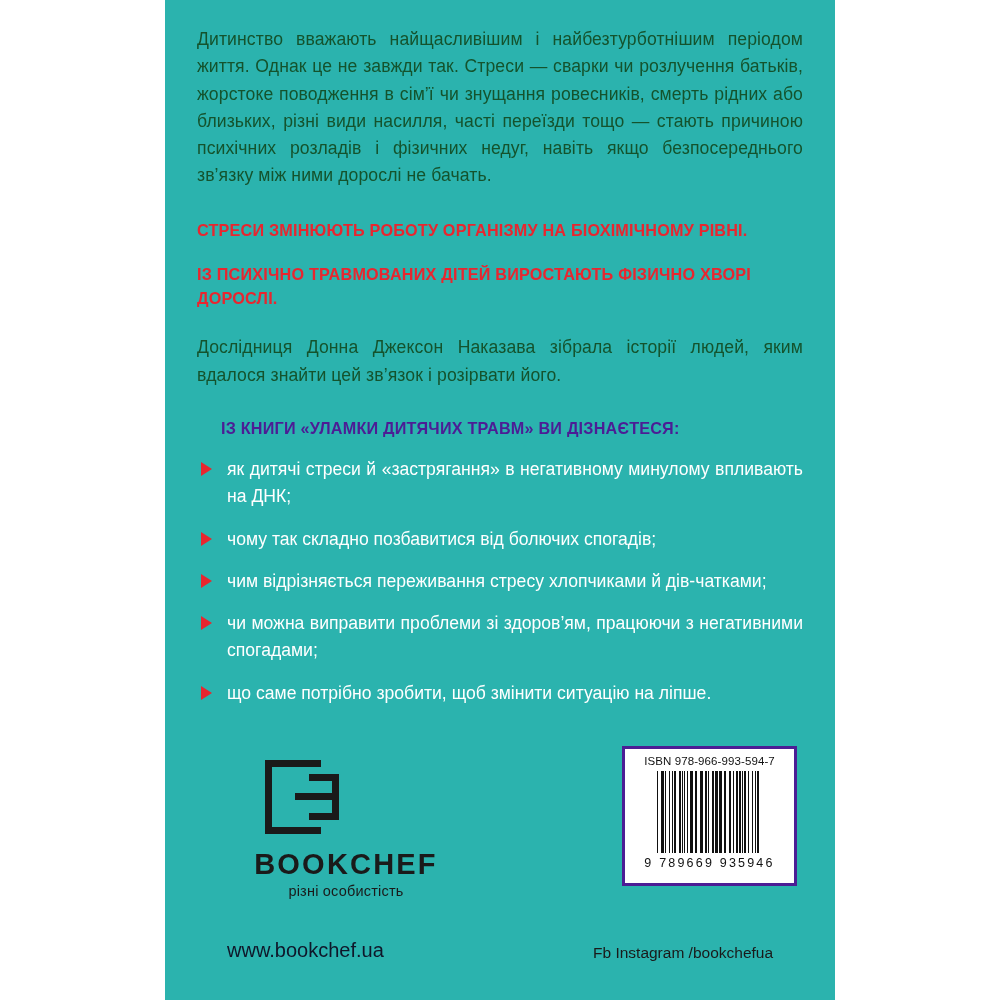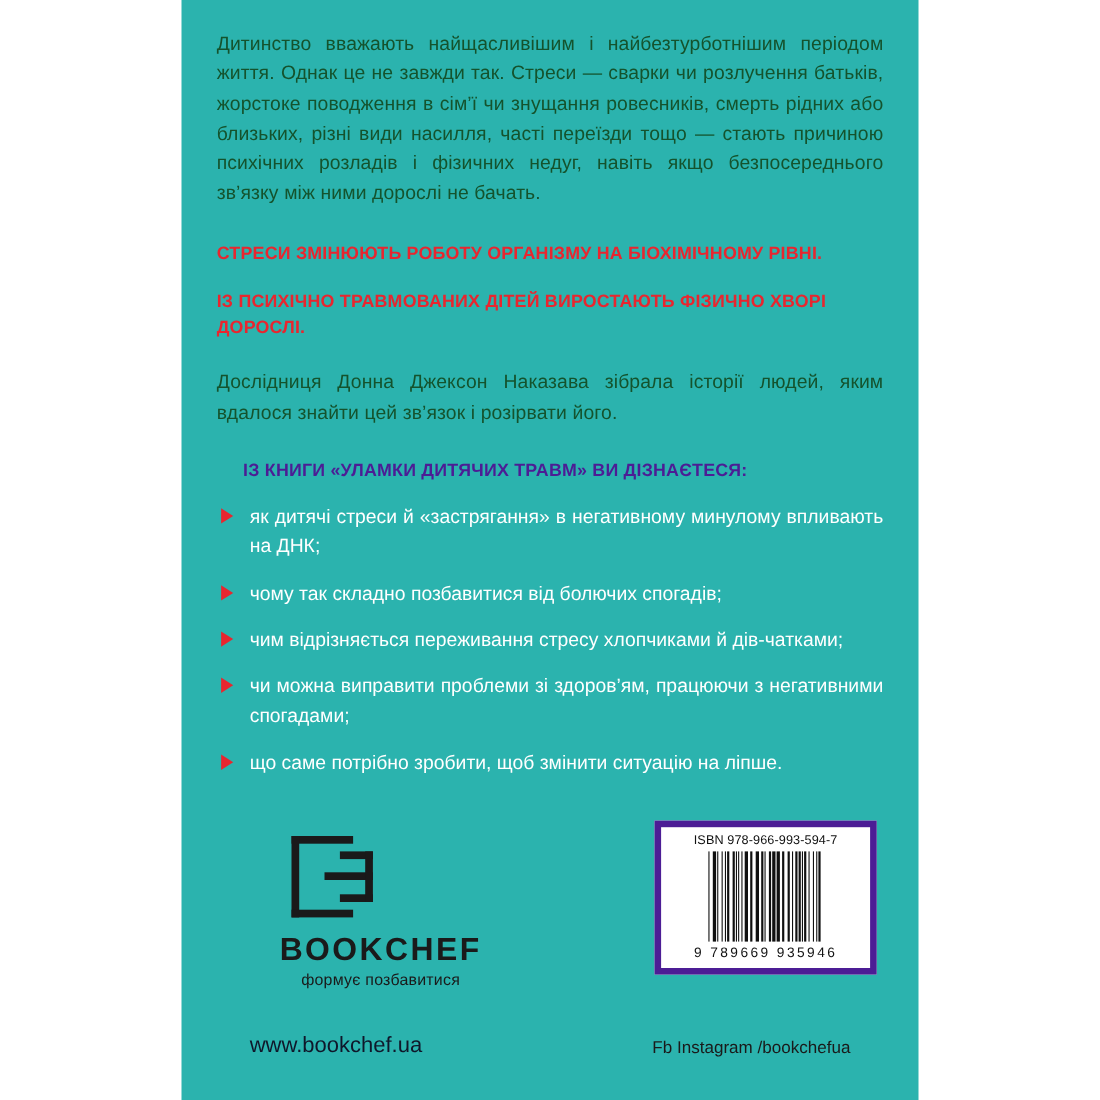--- a/index.html
+++ b/index.html
@@ -170,24 +170,24 @@
     left: 396px;
     bottom: 38px;
     font-size: 15.5px;
     color: #1a1a1a;
   }
 
   .barcode-box {
     position: absolute;
     right: 6px;
     top: 6px;
-    width: 202px;
+    width: 175px;
     height: 140px;
     background: #ffffff;
-    border: 6px solid #4c1d95;
+    border: 3px solid #4c1d95;
     box-sizing: border-box;
     padding: 6px 8px 4px 8px;
   }
   .isbn-text {
     font-size: 11.5px;
     color: #111;
     text-align: center;
     letter-spacing: 0.1px;
     margin-bottom: 4px;
   }
@@ -258,21 +258,21 @@
       <div class="logo-mark">
         <span class="bar-top"></span>
         <span class="bar-left"></span>
         <span class="bar-bottom"></span>
         <span class="b-right-top"></span>
         <span class="b-right-mid"></span>
         <span class="b-right-bot"></span>
         <span class="b-stem"></span>
       </div>
       <div class="logo-name">BOOKCHEF</div>
-      <div class="logo-tagline">формує позбавитися</div>
+      <div class="logo-tagline">різні особистість</div>
     </div>
 
     <div class="site-url">www.bookchef.ua</div>
     <div class="social">Fb Instagram /bookchefua</div>
 
     <div class="barcode-box">
       <div class="isbn-text">ISBN 978-966-993-594-7</div>
       <div class="bars" id="bars">
           <i style="width: 1px; background: rgb(17, 17, 17);"></i>
           <i style="width: 3px; background: transparent;"></i>

